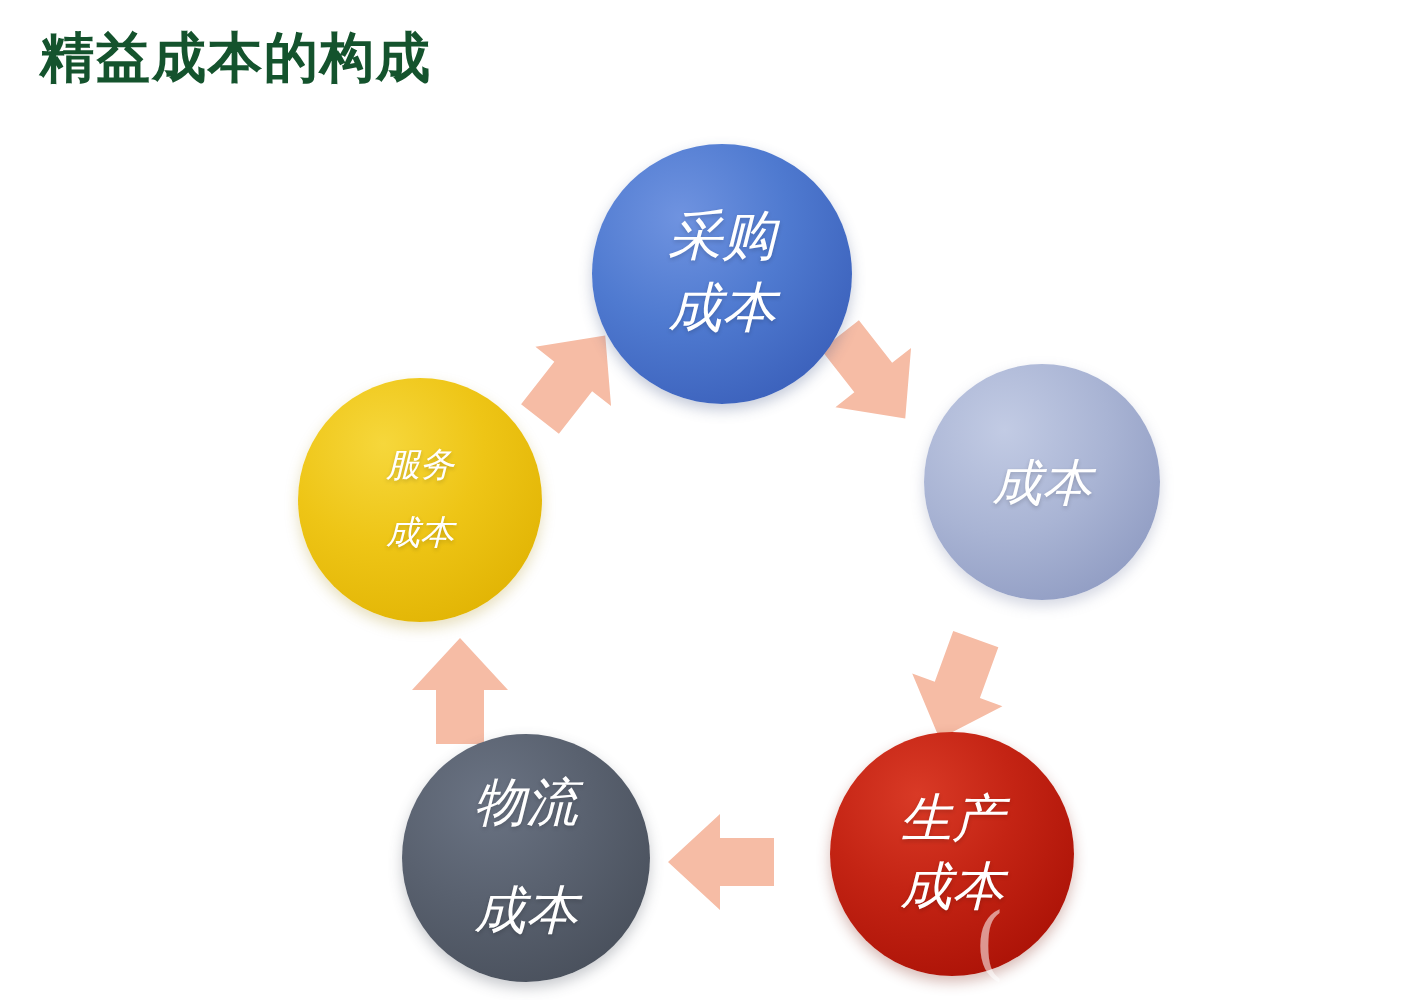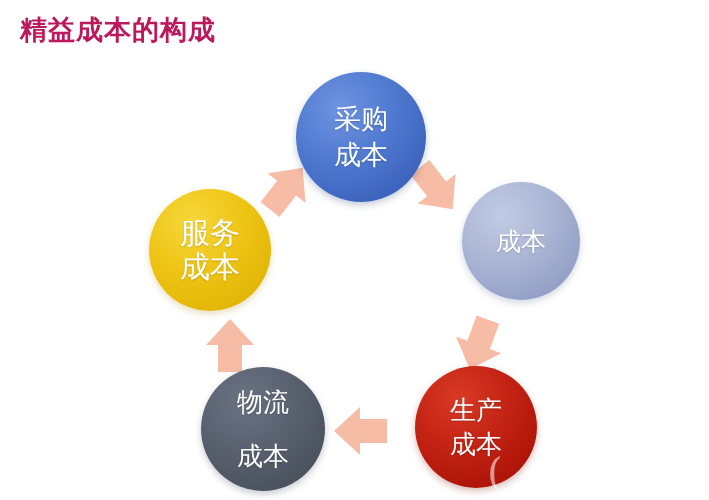--- a/index.html
+++ b/index.html
@@ -25,21 +25,21 @@
     overflow: hidden;
   }
 
   
   #title {
     position: absolute;
     left: 20px;
     top: 11px;
     font-size: 27px;
     font-weight: bold;
-    color: #be185d;
+    color: #14532d;
     letter-spacing: 1px;
     line-height: 38px;
     white-space: nowrap;
     font-family: "DejaVu Sans", "Liberation Sans", sans-serif;
   }
 
   
   #diagram {
     position: absolute;
     left: 0;
@@ -53,20 +53,21 @@
     position: absolute;
     border-radius: 50%;
     display: flex;
     flex-direction: column;
     align-items: center;
     justify-content: center;
     color: #ffffff;
     text-align: center;
     box-sizing: border-box;
     z-index: 3;
+    font-style: italic;
   }
   .node .line {
     display: block;
     white-space: nowrap;
     font-weight: normal;
     text-shadow: 0 1px 2px rgba(0,0,0,0.18);
   }
 
   
   #node-procurement {
@@ -96,21 +97,21 @@
     box-shadow: 0 3px 7px rgba(70,75,88,0.30);
     gap: 20px;
   }
   #node-logistics .line { font-size: 26px; line-height: 34px; }
 
   #node-service {
     left: 149px; top: 189px; width: 122px; height: 122px;
     background: radial-gradient(circle at 35% 27%, #f6d73b 0%, #eec516 42%, #e2b505 80%, #ddb003 100%);
     box-shadow: 0 3px 7px rgba(170,140,20,0.28);
   }
-  #node-service .line { font-size: 30px; line-height: 34px; }
+  #node-service .line { font-size: 17px; line-height: 34px; }
 
   
   .arrow {
     position: absolute;
     z-index: 2;
   }
   .arrow svg { display: block; }
 
   
   #watermark {

